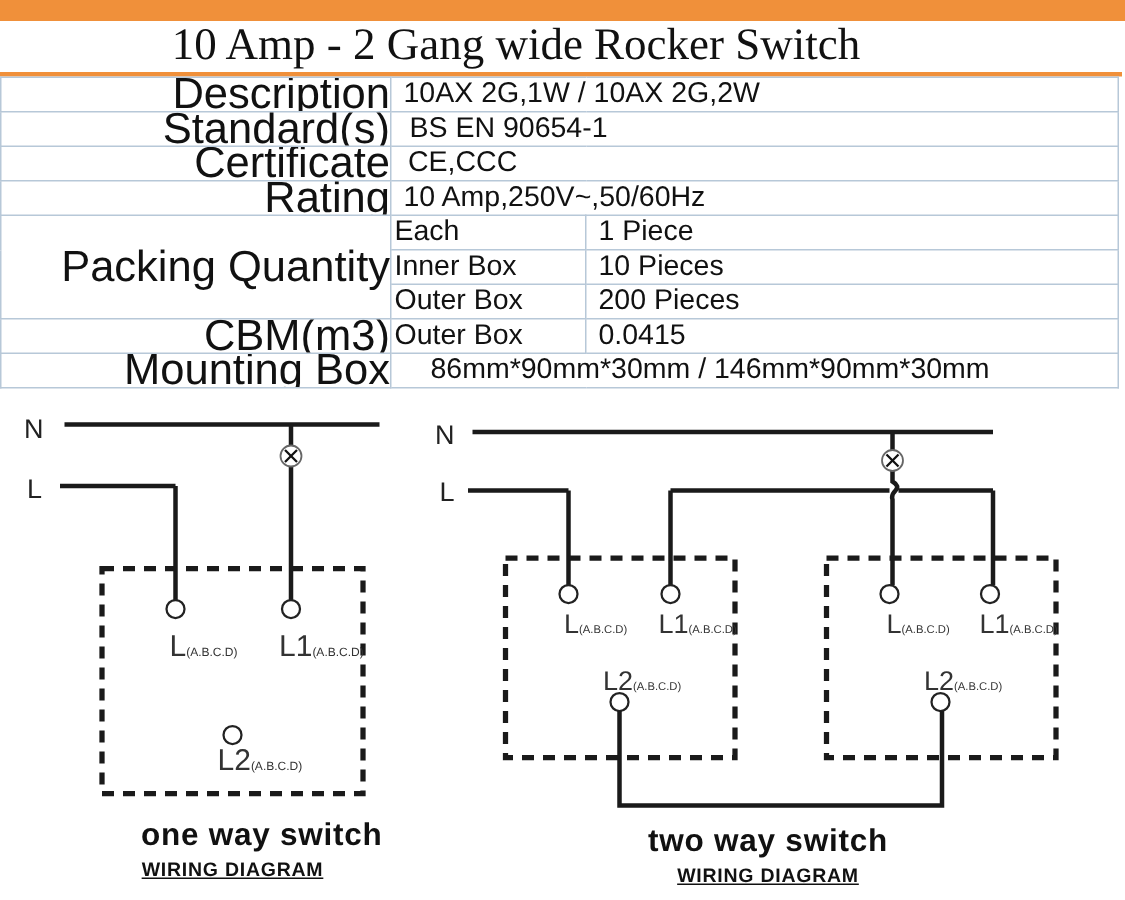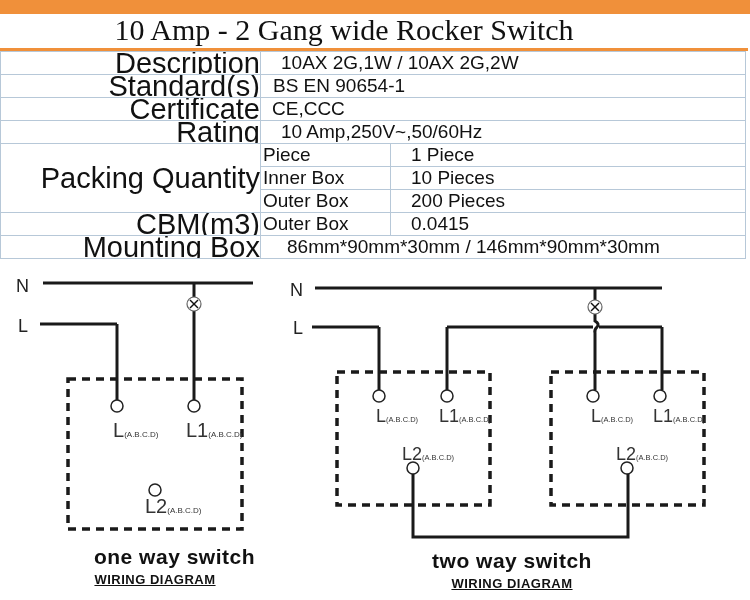--- a/index.html
+++ b/index.html
@@ -3,21 +3,21 @@
 <meta charset="utf-8">
 <style>
   html, body { margin: 0; padding: 0; background: #ffffff; }
   body { width: 750px; height: 600px; position: relative; overflow: hidden; font-family: "Liberation Sans", sans-serif; color: #111; }
   .top-bar { position: absolute; left: 0; top: 0; width: 750px; height: 14px; background: #f0903a; }
   .title { position: absolute; left: 0; top: 13px; width: 688px; text-align: center; font-family: Liberation Serif, serif; font-size: 30px; line-height: 34px; color: #111; }
   .table-border-top { position: absolute; left: 0; top: 48px; width: 748px; height: 3px; background: #f0903a; }
   table.spec { position: absolute; left: 0; top: 51px; width: 745px; border-collapse: collapse; table-layout: fixed; }
   table.spec td { border: 1px solid #b7c8d8; padding: 0; font-size: 19px; line-height: 22px; height: 22px; overflow: hidden; white-space: nowrap; vertical-align: bottom; }
   table.spec td.label { font-size: 29px; line-height: 22px; text-align: right; }
-  table.spec td.val { padding-left: 20px; }
+  table.spec td.val { padding-left: 8px; }
   table.spec td.sub { padding-left: 2px; }
   table.spec td.label.mid { vertical-align: middle; }
   .clip { display: block; height: 22px; overflow: hidden; }
   svg.wiring { position: absolute; left: 0; top: 260px; }
   .caption { position: absolute; font-weight: bold; text-align: center; }
   .cap-main { font-size: 21px; letter-spacing: 0.5px; }
   .cap-sub { font-size: 13px; letter-spacing: 0.5px; text-decoration: underline; }
 </style>
 </head>
 <body>
@@ -52,21 +52,21 @@
     <td class="val" colspan="2" style="padding-left:11px">CE,CCC</td>
   </tr>
   <tr>
     <td class="label">
           <span class="clip">Rating</span>
         </td>
     <td class="val" colspan="2" style="">10 Amp,250V~,50/60Hz</td>
   </tr>
   <tr>
     <td class="label mid" rowspan="3">Packing Quantity</td>
-    <td class="sub">Piece</td>
+    <td class="sub">Each</td>
     <td class="val">1 Piece</td>
   </tr>
   <tr>
     <td class="sub">Inner Box</td>
     <td class="val">10 Pieces</td>
   </tr>
   <tr>
     <td class="sub">Outer Box</td>
     <td class="val">200 Pieces</td>
   </tr>

